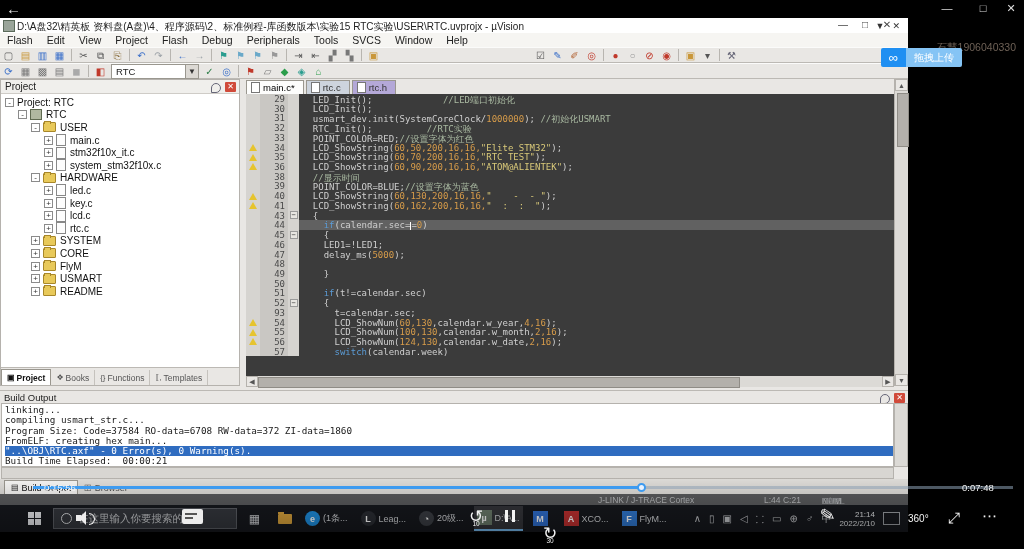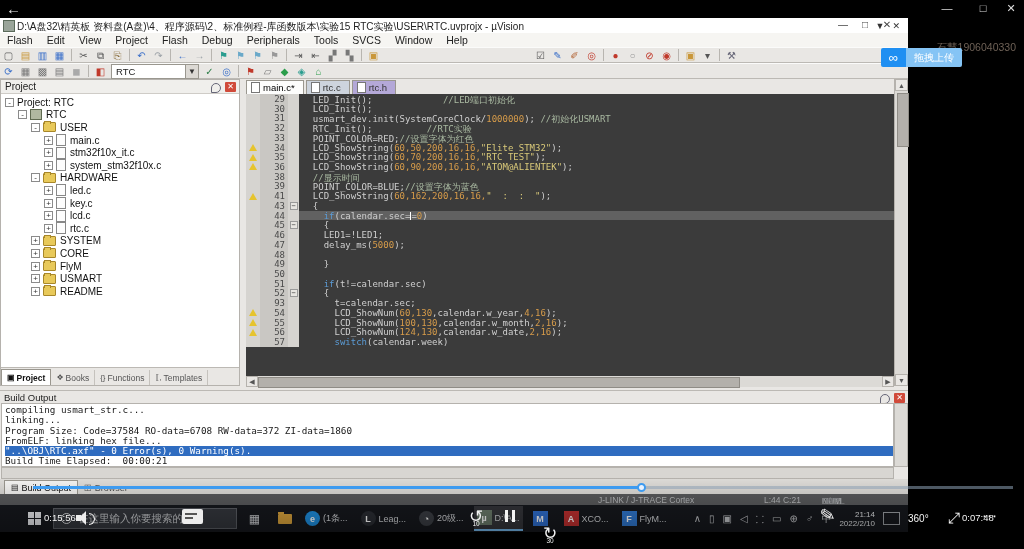--- a/index.html
+++ b/index.html
@@ -12,21 +12,21 @@
   .watermark{left:0;top:41px;width:1016px;text-align:right;color:#6e6156;font-size:10.5px;}
   .upload{left:881px;top:48px;height:19px;display:flex;z-index:40;}
   .upload .logo{width:25px;background:#1f8ff2;color:#fff;font-size:13px;line-height:19px;
                 text-align:center;border-radius:2px 0 0 2px;}
   .upload .lbl{background:#85c4f5;color:#fff;font-size:10px;line-height:19px;padding:0 8px;
                border-radius:0 2px 2px 0;white-space:nowrap;}
   .progress{left:33px;top:486px;width:980px;height:3px;background:rgba(140,160,180,.55);z-index:60;}
   .progress .played{height:3px;background:#3d9bf0;}
   .progress .handle{position:absolute;top:-3px;width:9px;height:9px;border-radius:50%;
                     background:#e9f2fe;border:2px solid #3d9bf0;box-sizing:border-box;}
-  .ptime{top:512px;color:#f2f2f2;font-size:9.5px;z-index:60;}
+  .ptime{top:482px;color:#f2f2f2;font-size:9.5px;z-index:60;}
   .pbtn{color:#f2f2f2;z-index:60;text-align:center;}
   .dimmer{left:0;top:478px;width:1024px;height:71px;z-index:50;pointer-events:none;
           background:linear-gradient(rgba(0,0,0,0),rgba(0,0,0,.45));}
   .skip{font-size:17px;line-height:17px;position:relative;}
   .skip .num{position:absolute;left:0;right:0;top:7px;font-size:6.5px;}
   .pausebars{display:flex;gap:4px;}
   .pausebars div{width:3px;height:12px;background:#f2f2f2;}
   .danmaku{width:21px;height:15px;background:#ececec;border-radius:2px;position:relative;}
   .danmaku::before,.danmaku::after{content:"";position:absolute;left:3px;height:2px;background:#555;}
   .danmaku::before{top:4px;width:12px;} .danmaku::after{top:8px;width:8px;}
@@ -379,20 +379,21 @@
         <div class="cline"><span class="gut-warn"></span><span class="gut-num">29</span><span class="gut-fold"></span><span class="ctext"><span class="tk-c">  LED_Init();             </span><span class="tk-m">//LED端口初始化</span></span></div>
         <div class="cline"><span class="gut-warn"></span><span class="gut-num">30</span><span class="gut-fold"></span><span class="ctext"><span class="tk-c">  LCD_Init();</span></span></div>
         <div class="cline"><span class="gut-warn"></span><span class="gut-num">31</span><span class="gut-fold"></span><span class="ctext"><span class="tk-c">  usmart_dev.init(SystemCoreClock/</span><span class="tk-n">1000000</span><span class="tk-c">); </span><span class="tk-m">//初始化USMART</span></span></div>
         <div class="cline"><span class="gut-warn"></span><span class="gut-num">32</span><span class="gut-fold"></span><span class="ctext"><span class="tk-c">  RTC_Init();          </span><span class="tk-m">//RTC实验</span></span></div>
         <div class="cline"><span class="gut-warn"></span><span class="gut-num">33</span><span class="gut-fold"></span><span class="ctext"><span class="tk-c">  POINT_COLOR=RED;</span><span class="tk-m">//设置字体为红色</span></span></div>
         <div class="cline"><span class="gut-warn"><span class="warn-tri"></span></span><span class="gut-num">34</span><span class="gut-fold"></span><span class="ctext"><span class="tk-c">  LCD_ShowString(</span><span class="tk-n">60,50,200,16,16,</span><span class="tk-s">"Elite STM32"</span><span class="tk-c">);</span></span></div>
         <div class="cline"><span class="gut-warn"><span class="warn-tri"></span></span><span class="gut-num">35</span><span class="gut-fold"></span><span class="ctext"><span class="tk-c">  LCD_ShowString(</span><span class="tk-n">60,70,200,16,16,</span><span class="tk-s">"RTC TEST"</span><span class="tk-c">);</span></span></div>
         <div class="cline"><span class="gut-warn"><span class="warn-tri"></span></span><span class="gut-num">36</span><span class="gut-fold"></span><span class="ctext"><span class="tk-c">  LCD_ShowString(</span><span class="tk-n">60,90,200,16,16,</span><span class="tk-s">"ATOM@ALIENTEK"</span><span class="tk-c">);</span></span></div>
         <div class="cline"><span class="gut-warn"></span><span class="gut-num">38</span><span class="gut-fold"></span><span class="ctext"><span class="tk-m">  //显示时间</span></span></div>
         <div class="cline"><span class="gut-warn"></span><span class="gut-num">39</span><span class="gut-fold"></span><span class="ctext"><span class="tk-c">  POINT_COLOR=BLUE;</span><span class="tk-m">//设置字体为蓝色</span></span></div>
+        <div class="cline"><span class="gut-warn"><span class="warn-tri"></span></span><span class="gut-num">40</span><span class="gut-fold"></span><span class="ctext"><span class="tk-c">  LCD_ShowString(</span><span class="tk-n">60,130,200,16,16,</span><span class="tk-s">"    -  - "</span><span class="tk-c">);</span></span></div>
         <div class="cline"><span class="gut-warn"><span class="warn-tri"></span></span><span class="gut-num">41</span><span class="gut-fold"></span><span class="ctext"><span class="tk-c">  LCD_ShowString(</span><span class="tk-n">60,162,200,16,16,</span><span class="tk-s">"  :  :  "</span><span class="tk-c">);</span></span></div>
         <div class="cline"><span class="gut-warn"></span><span class="gut-num">43</span><span class="gut-fold"><span class="foldbox">−</span></span><span class="ctext"><span class="tk-c">  {</span></span></div>
         <div class="cline hl"><span class="gut-warn"></span><span class="gut-num">44</span><span class="gut-fold"></span><span class="ctext"><span class="tk-k">    if</span><span class="tk-c">(calendar.sec=</span><span class="caret"></span><span class="tk-c">=</span><span class="tk-n">0</span><span class="tk-c">)</span></span></div>
         <div class="cline"><span class="gut-warn"></span><span class="gut-num">45</span><span class="gut-fold"><span class="foldbox">−</span></span><span class="ctext"><span class="tk-c">    {</span></span></div>
         <div class="cline"><span class="gut-warn"></span><span class="gut-num">46</span><span class="gut-fold"></span><span class="ctext"><span class="tk-c">    LED1=!LED1;</span></span></div>
         <div class="cline"><span class="gut-warn"></span><span class="gut-num">47</span><span class="gut-fold"></span><span class="ctext"><span class="tk-c">    delay_ms(</span><span class="tk-n">5000</span><span class="tk-c">);</span></span></div>
         <div class="cline"><span class="gut-warn"></span><span class="gut-num">48</span><span class="gut-fold"></span><span class="ctext"><span class="tk-c"></span></span></div>
         <div class="cline"><span class="gut-warn"></span><span class="gut-num">49</span><span class="gut-fold"></span><span class="ctext"><span class="tk-c">    }</span></span></div>
         <div class="cline"><span class="gut-warn"></span><span class="gut-num">50</span><span class="gut-fold"></span><span class="ctext"><span class="tk-c"></span></span></div>
         <div class="cline"><span class="gut-warn"></span><span class="gut-num">51</span><span class="gut-fold"></span><span class="ctext"><span class="tk-k">    if</span><span class="tk-c">(t!=calendar.sec)</span></span></div>
@@ -413,24 +414,24 @@
       <div class="hthumb"></div>
       <div class="harr" style="right:0;">▶</div>
     </div>
 
     <div class="abs bohead">
       <span>Build Output</span>
       <span class="pin"></span>
       <span class="closebox">✕</span>
     </div>
     <div class="abs bocon">
+        <div class="con-line">linking...</div>
         <div class="con-line">compiling usmart_str.c...</div>
-        <div class="con-line">linking...</div>
         <div class="con-line">Program Size: Code=37584 RO-data=6708 RW-data=372 ZI-data=1860</div>
-        <div class="con-line">FromELF: linking hex file...</div>
+        <div class="con-line">FromELF: creating hex main...</div>
         <div class="con-line hl">"..\OBJ\RTC.axf" - 0 Error(s), 0 Warning(s).</div>
         <div class="con-line">Build Time Elapsed:  00:00:21</div>
       </div>
     <div class="abs bovs"></div>
     <div class="abs bohs"></div>
     <div class="abs botabs">
         <div class="botab active">
           <span class="g">▤</span>
           <span>Build Output</span>
         </div>

